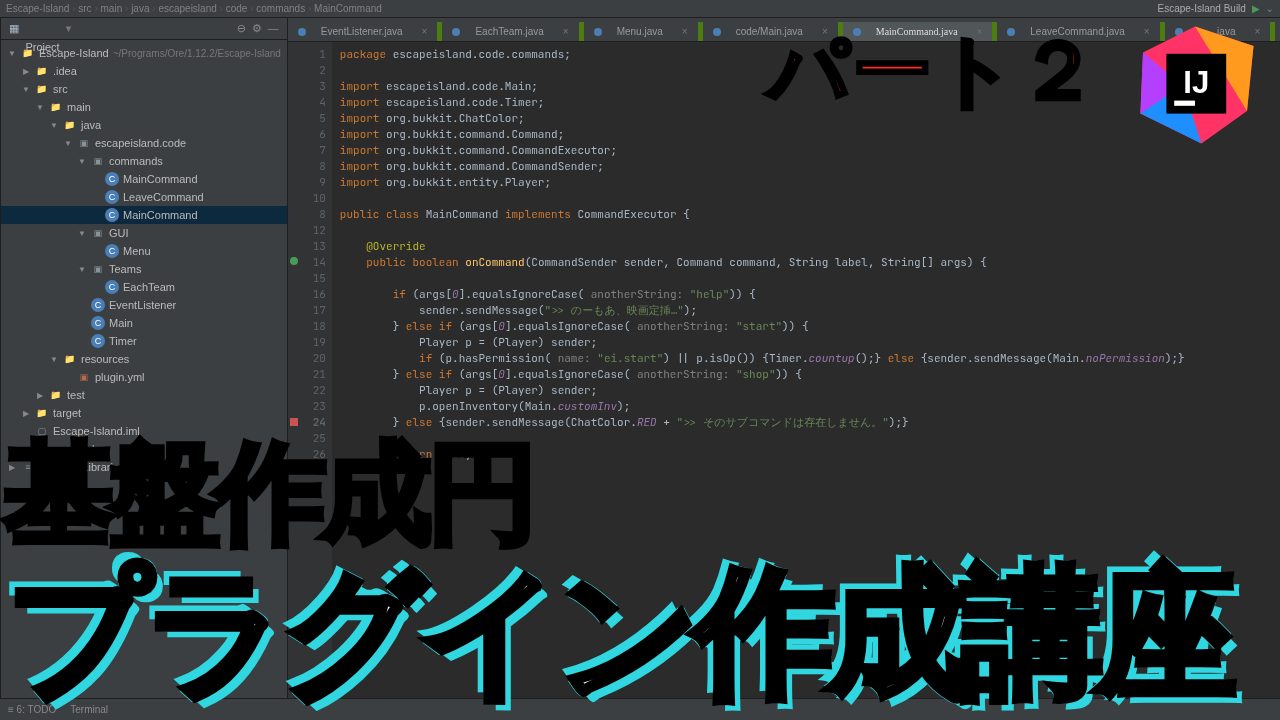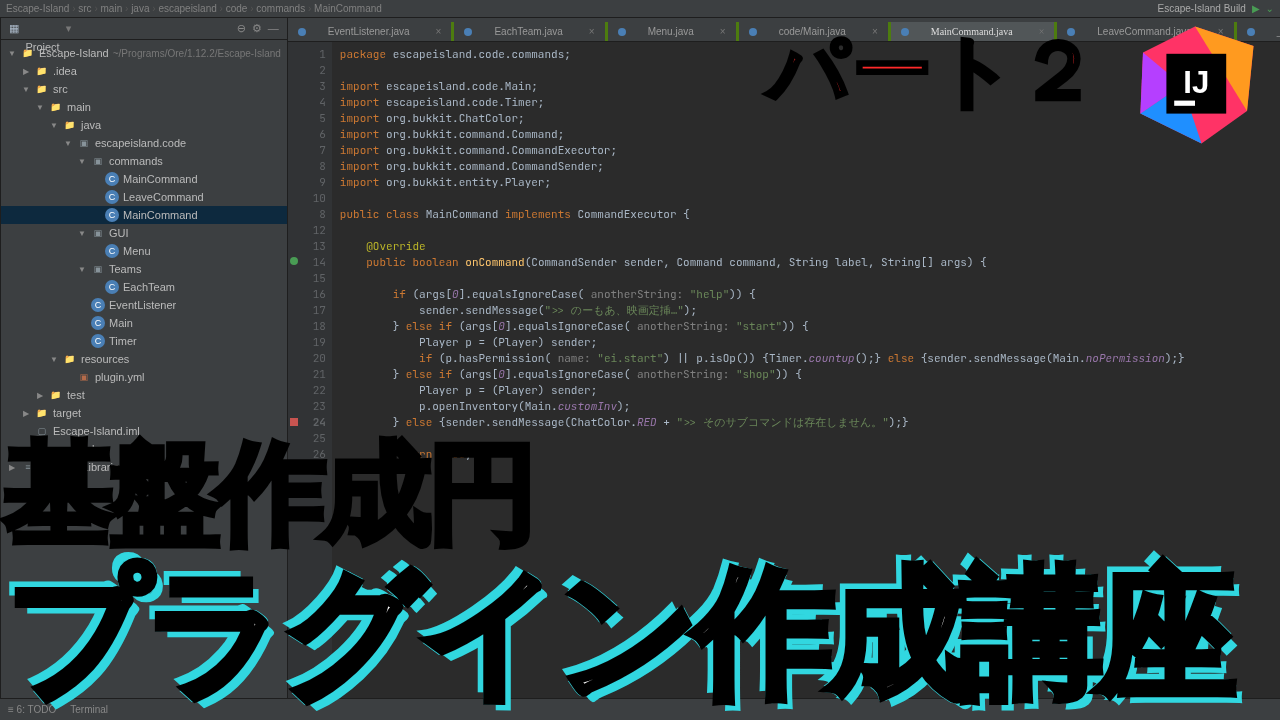--- a/index.html
+++ b/index.html
@@ -73,24 +73,24 @@
   display:flex;
   align-items:flex-end;
   border-bottom:1px solid #1e1e1e;
   font-size:10px;
   overflow:hidden;
 }
 .etab {
   padding:4px 10px;
   background:#3c3f41;
   color:#999;
-  border-right:3px solid #4d7c0f;
+  border-right:5px solid #4d7c0f;
   display:flex;
   align-items:center;
-  gap:22px;
+  gap:15px;
   cursor:pointer;
 }
 .etab.active { background:#515658; color:#ddd;font-family:Liberation Serif, serif; }
 .etab .dot { width:8px; height:8px; border-radius:4px; background:#4a7fb5; }
 .editor-body { flex:1; display:flex; font-family:"JetBrains Mono","Consolas",monospace; font-size:11px; line-height:16px; }
 .gutter { width:44px; background:#313335; color:#606366; text-align:right; padding:4px 6px 4px 0; }
 .gutter .ln { height:16px; }
 .gutter .mark-green { position:relative; }
 .gutter .mark-green::before { content:""; position:absolute; left:2px; top:3px; width:8px; height:8px; background:#499c54; border-radius:4px; }
 .gutter .mark-red { position:relative;font-weight:bold; }

